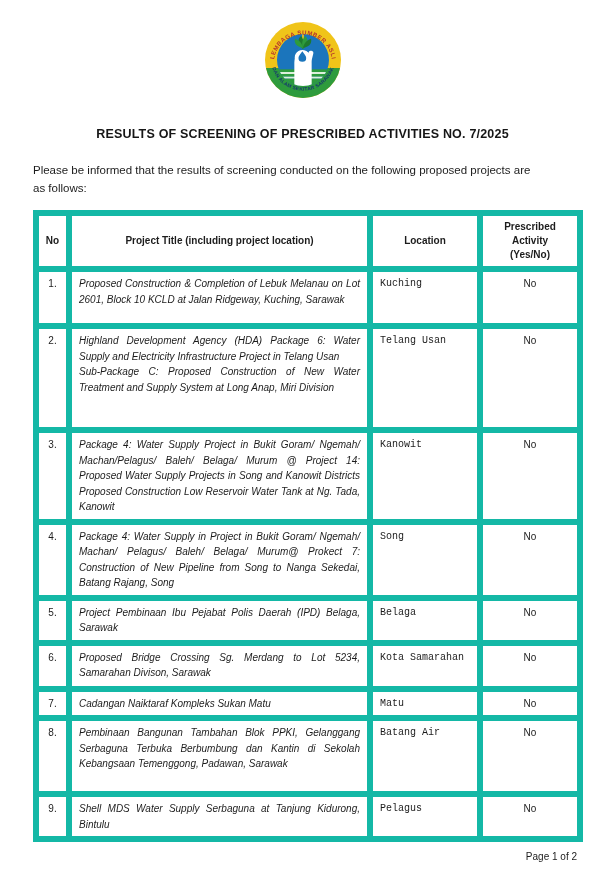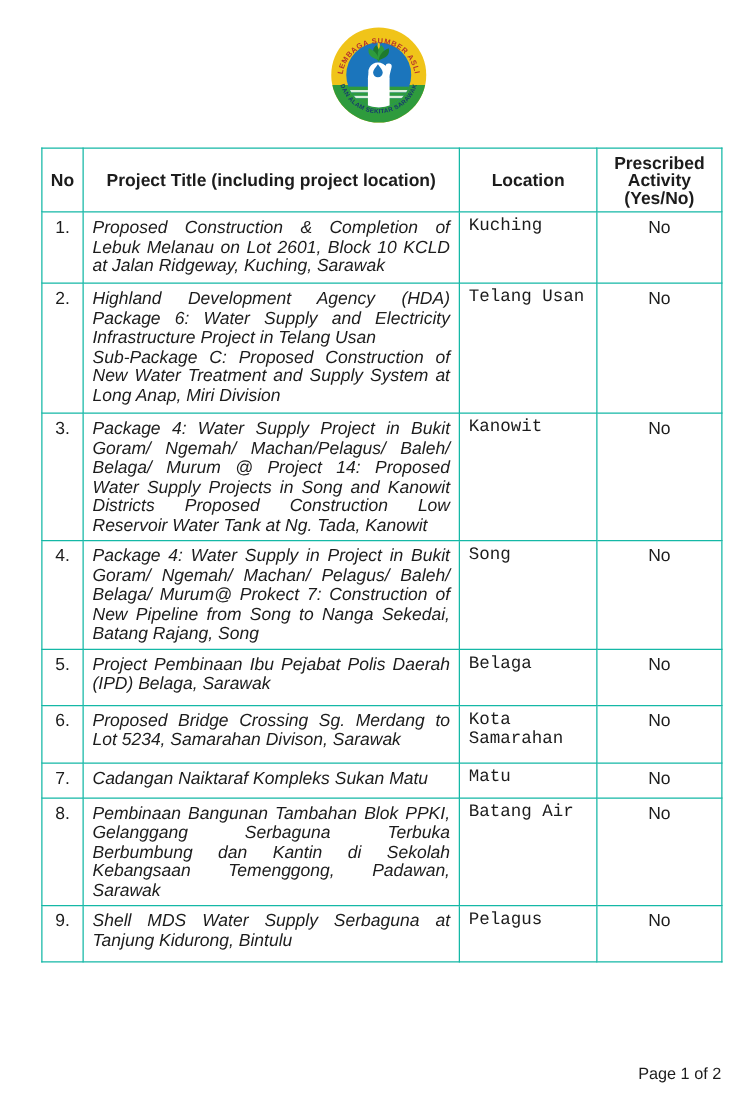--- a/index.html
+++ b/index.html
@@ -37,23 +37,23 @@
     color: #1c1c1c;
   }
 
   table.screening {
     margin: 13px 0 0 33px;
     border-collapse: collapse;
     width: 544px;
     table-layout: fixed;
   }
   table.screening th, table.screening td {
-    border: 1px solid #14b8a6;
+    border: 6px solid #14b8a6;
     vertical-align: top;
-    font-size: 14px;
+    font-size: 10px;
   }
   table.screening th {
     font-weight: bold;
     text-align: center;
     vertical-align: middle;
     line-height: 14px;
     padding: 4px 3px;
     white-space: pre-line;
   }
   table.screening td {
@@ -78,21 +78,21 @@
   tbody tr:nth-child(5) { height: 45px; }
   tbody tr:nth-child(6) { height: 46px; }
   tbody tr:nth-child(7) { height: 28px; }
   tbody tr:nth-child(8) { height: 76px; }
   tbody tr:nth-child(9) { height: 45px; }
 
   .page-footer {
     position: absolute;
     right: 28px;
     top: 851px;
-    font-size: 13px;
+    font-size: 10px;
     color: #1c1c1c;
   }
 </style>
 </head>
 <body>
 
 <div class="page">
 
   <div class="logo-wrap">
     <svg viewBox="0 0 120 120" width="80" height="80">
@@ -133,21 +133,24 @@
       </g>
       <text font-size="9" font-weight="bold" fill="#B5342C" letter-spacing="0.8" font-family="Liberation Sans, sans-serif">
         <textPath href="#arcTop" startOffset="50%" text-anchor="middle">LEMBAGA SUMBER ASLI</textPath>
       </text>
       <text font-size="7.4" font-weight="bold" fill="#17386E" letter-spacing="0.4" font-family="Liberation Sans, sans-serif">
         <textPath href="#arcBot" startOffset="50%" text-anchor="middle">DAN ALAM SEKITAR SARAWAK</textPath>
       </text>
     </svg>
   </div>
 
-
+  <div class="doc-title">RESULTS OF SCREENING OF PRESCRIBED ACTIVITIES NO. 7/2025</div>
+
+  <p class="intro">Please be informed that the results of screening conducted on the following proposed projects are
+as follows:</p>
 
   <table class="screening">
     <colgroup>
       <col class="col-w-no">
         <col class="col-w-ttl">
         <col class="col-w-loc">
         <col class="col-w-act">
     </colgroup>
     <thead>
       <tr>

